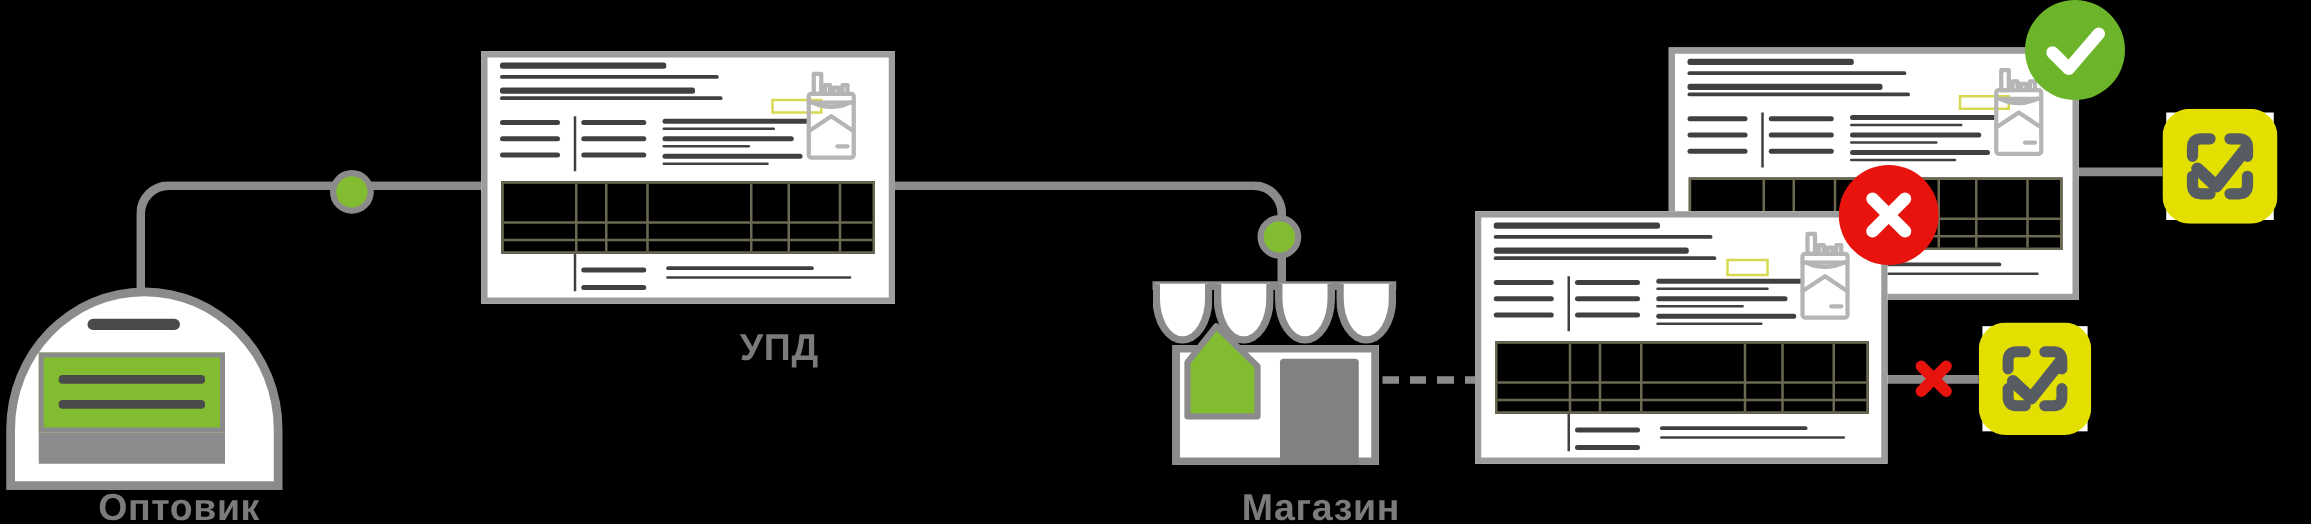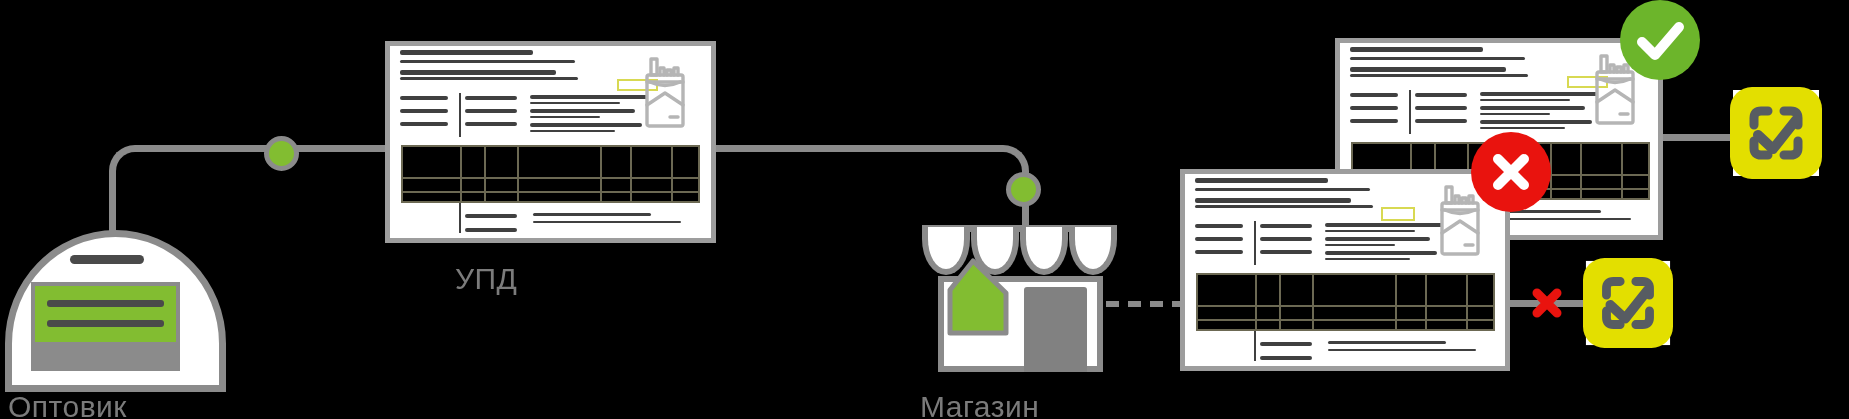--- a/index.html
+++ b/index.html
@@ -26,21 +26,21 @@
   #line-scan-invalid{left:1506px;top:300px;width:77px;height:7px;z-index:4;}
   
   #warehouse{left:5px;top:230px;width:207px;height:148px;background:var(--white);
     border:7px solid var(--connector);border-radius:50% 50% 0 0 / 70% 70% 0 0;z-index:2;}
   #warehouse .vent{position:absolute;left:58px;top:18px;width:74px;height:9px;border-radius:5px;background:var(--detail-dark);}
   #warehouse .door{position:absolute;left:19px;top:45px;width:149px;height:64px;background:var(--green);
     border:4px solid var(--connector);box-sizing:border-box;}
   #warehouse .door i{position:absolute;left:12px;width:117px;height:7px;border-radius:3px;background:var(--detail-dark);display:block;}
   #warehouse .base{position:absolute;left:19px;top:109px;width:149px;height:25px;background:var(--connector);}
   
-  .lbl{position:absolute;width:200px;text-align:left;font-weight:normal;font-size:30px;
+  .lbl{position:absolute;width:200px;text-align:right;font-weight:bold;font-size:30px;
        letter-spacing:.5px;color:var(--label);z-index:3;}
   #lbl-wholesaler{left:8px;top:390px;} #lbl-upd{left:455px;top:262px;} #lbl-shop{left:920px;top:390px;}
   
   #shop-awning-bar{left:922px;top:225px;width:195px;height:7px;z-index:6;}
   #shop-scallops{position:absolute;left:922px;top:227px;width:195px;height:54px;z-index:6;}
   #shop-scallops i{position:absolute;top:0;width:48px;height:48px;background:var(--white);display:block;
     border:6px solid var(--connector);border-top:none;box-sizing:border-box;border-radius:0 0 24px 24px / 0 0 36px 36px;}
   #shop-body{left:938px;top:276px;width:165px;height:96px;background:var(--white);
     border:6px solid var(--connector);box-sizing:border-box;z-index:4;position:absolute;}
   #shop-banner{left:946px;top:256px;z-index:5;position:absolute;}

